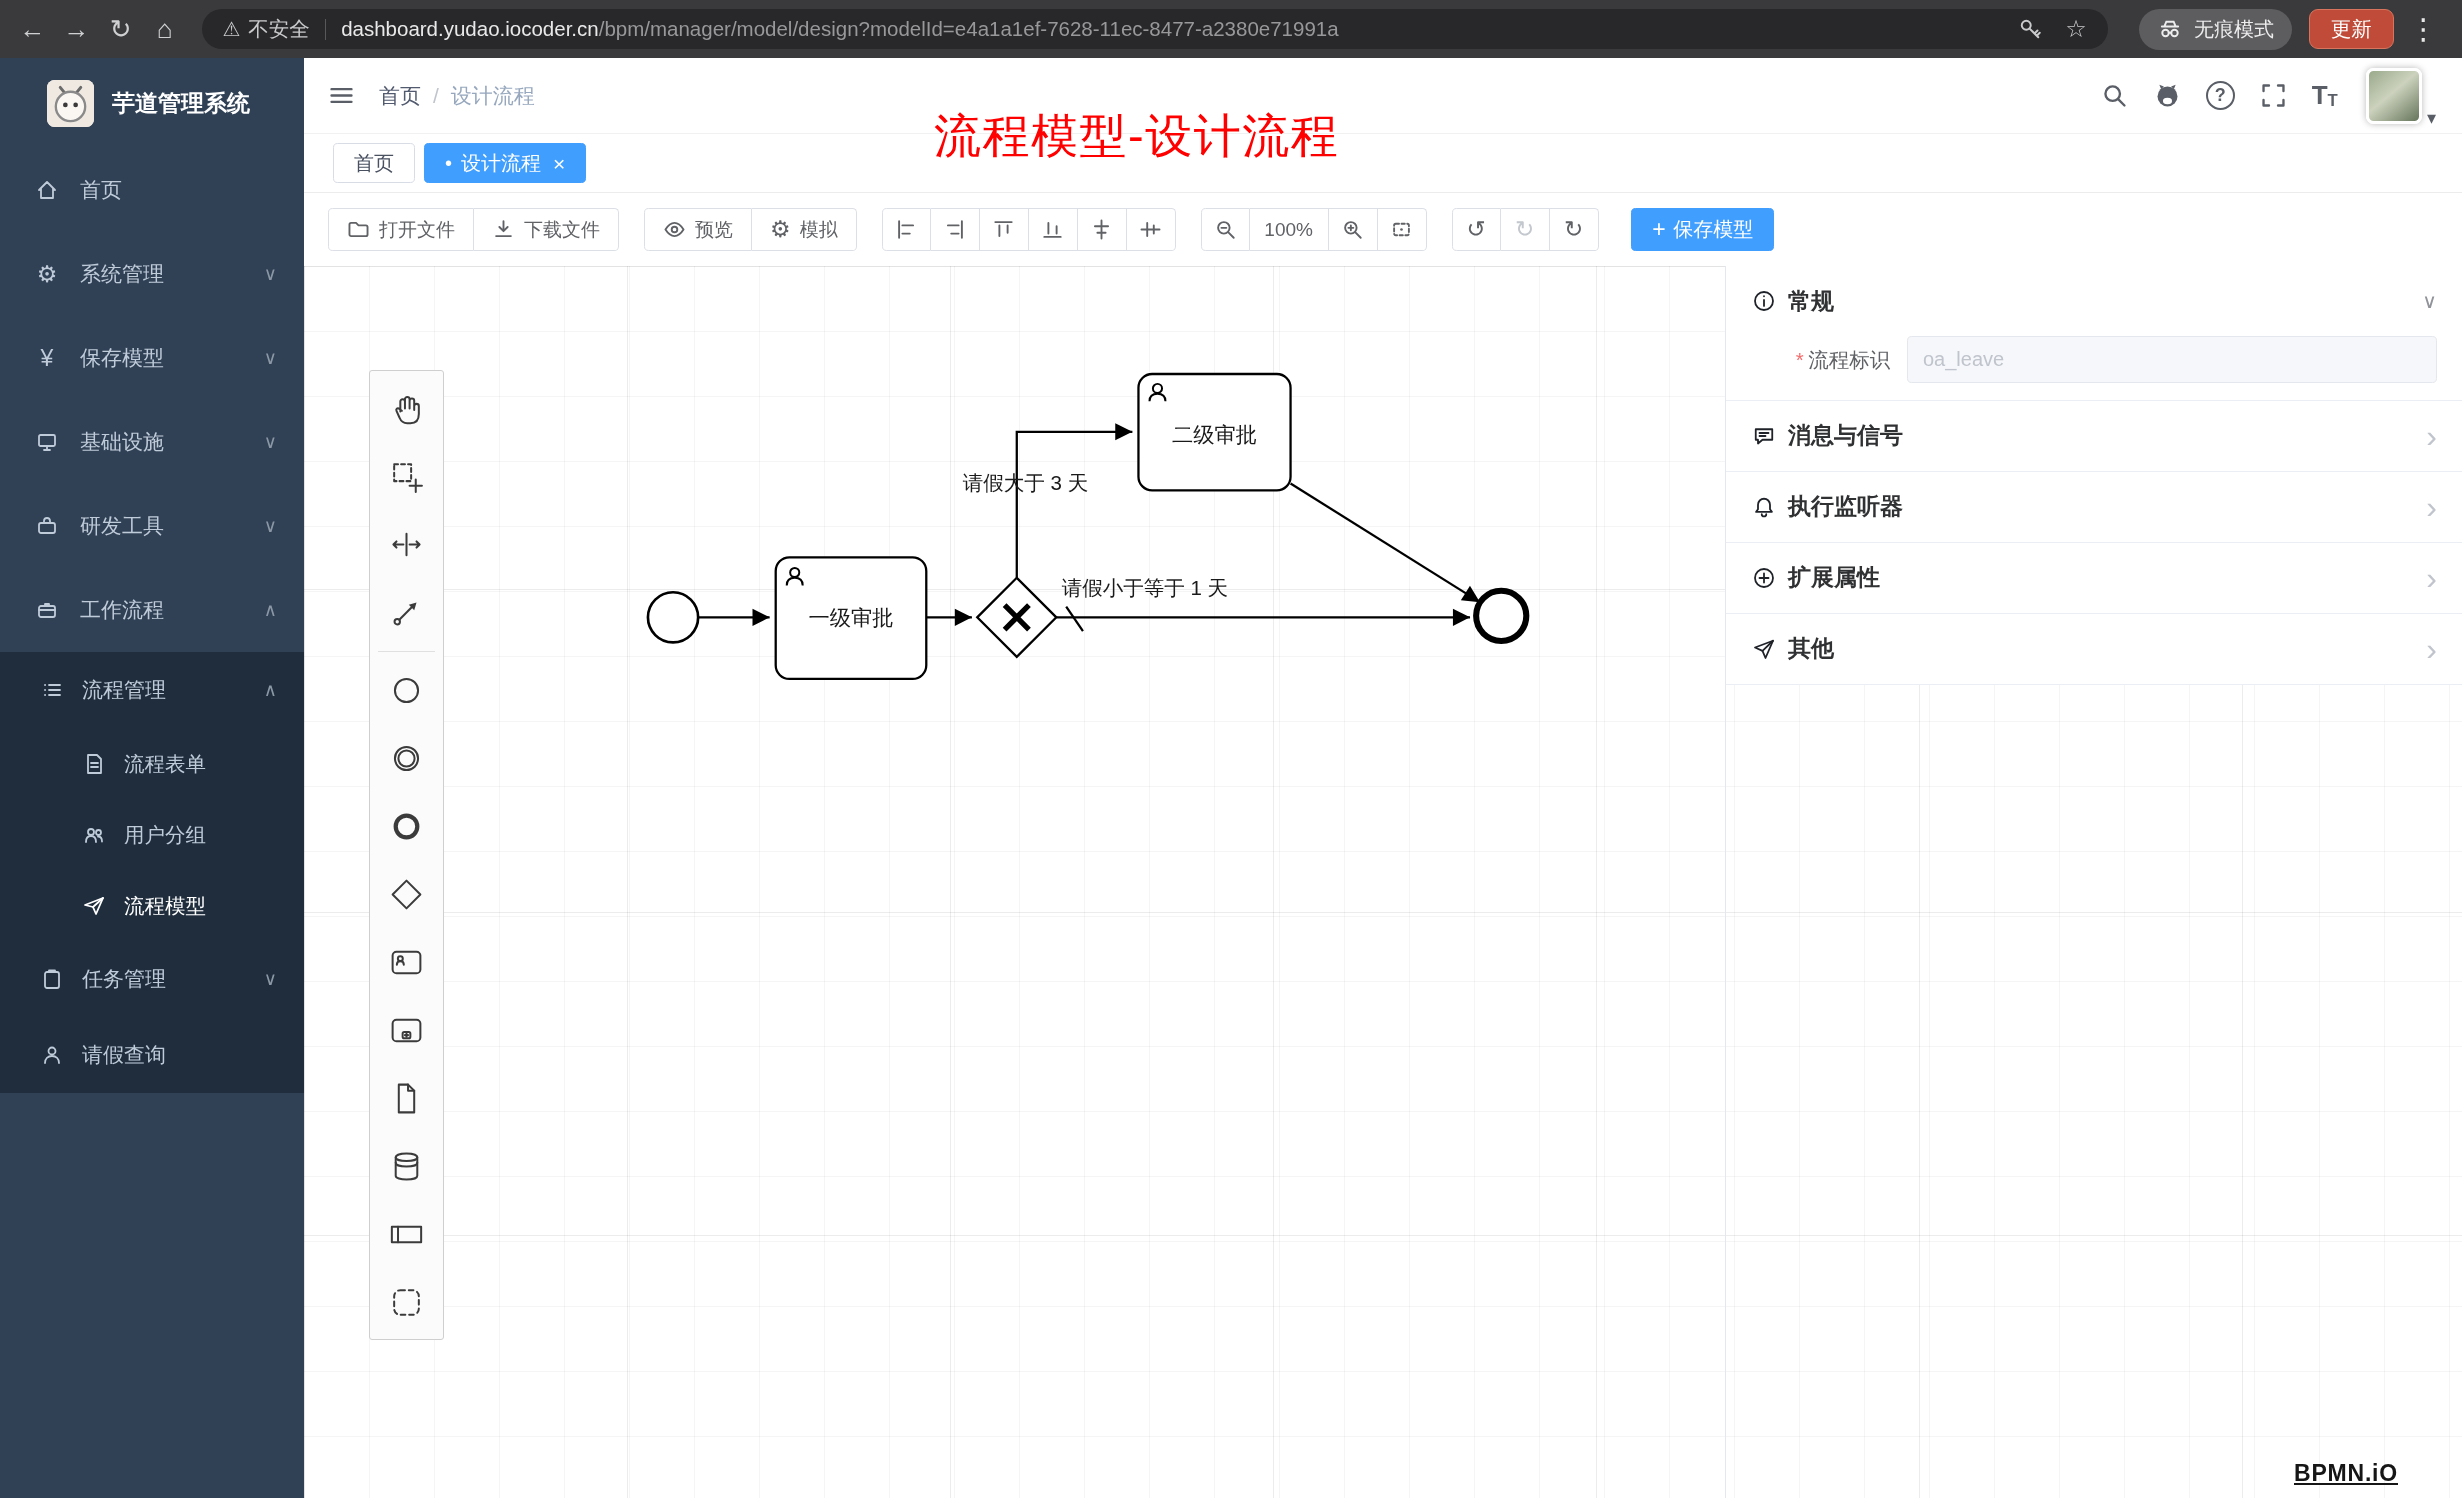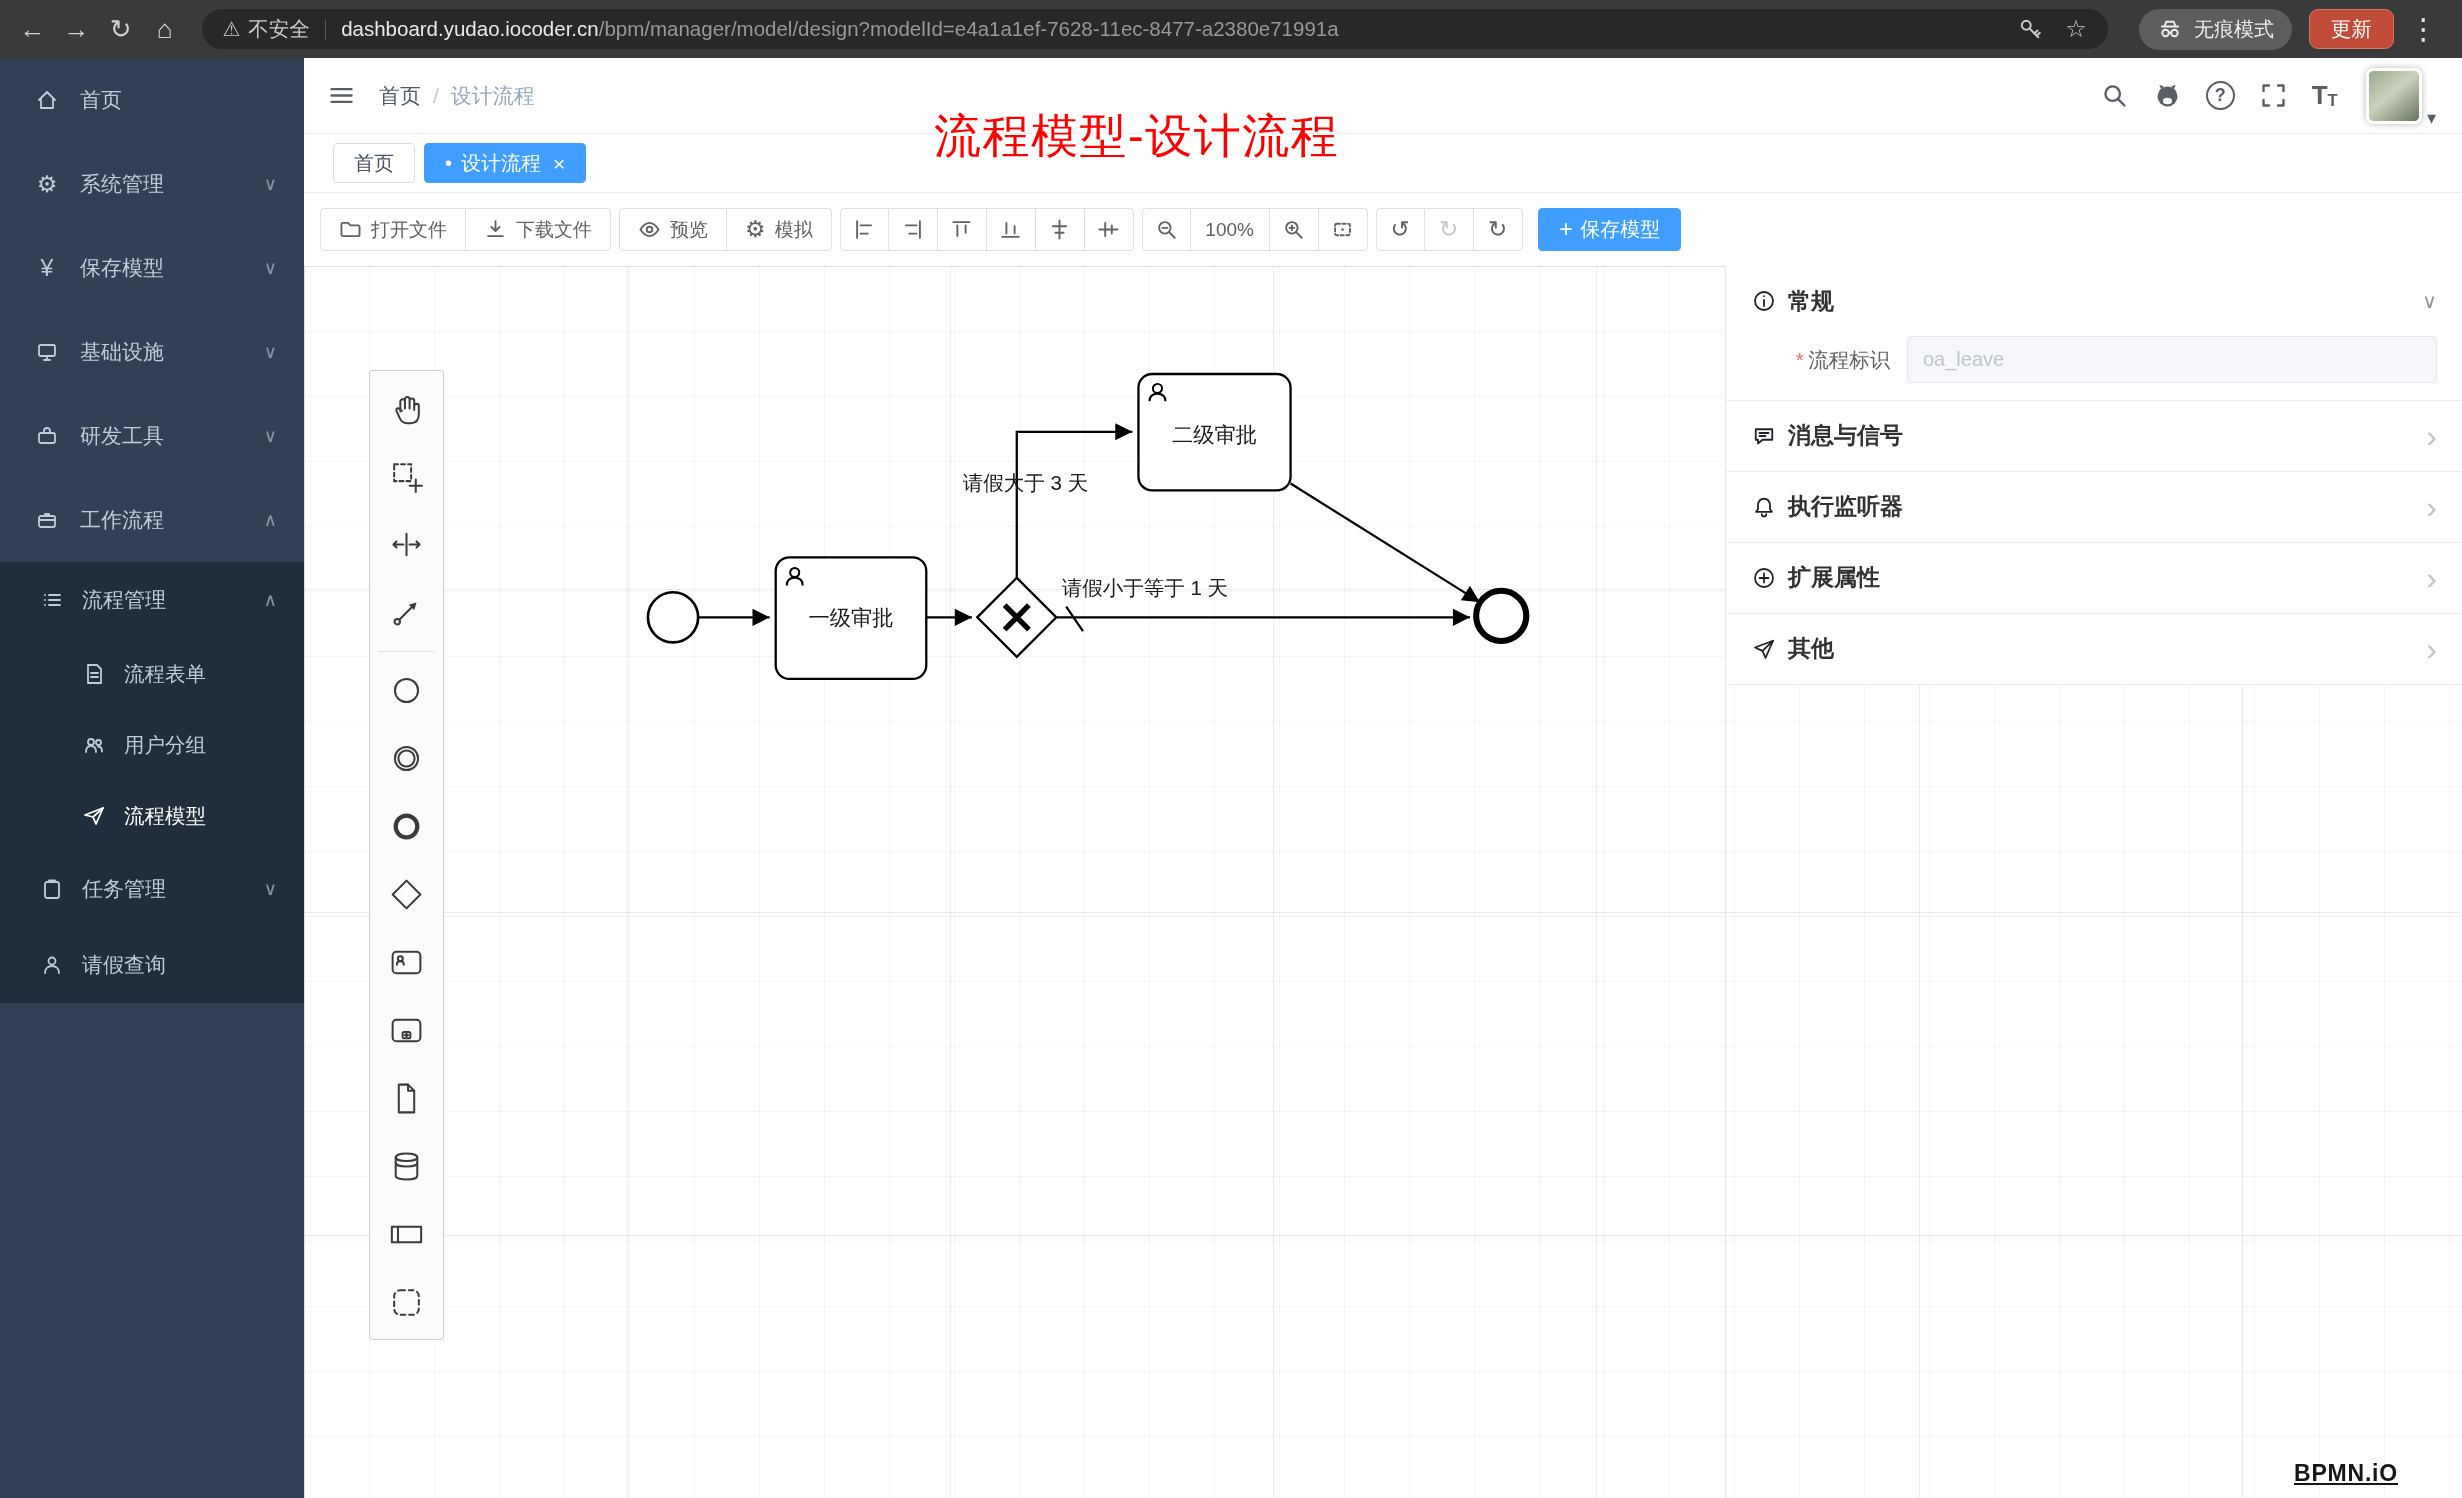--- a/index.html
+++ b/index.html
@@ -85,21 +85,21 @@
 
   
   .tabbar { height:59px; display:flex; align-items:center; padding:0 0 0 29px; gap:9px; border-bottom:0.8px solid #ececec; }
   .tag { height:40px; display:flex; align-items:center; padding:0 20px; border:1.5px solid #d8dce5; border-radius:4.6px;
          background:#fff; color:#495060; font-size:20px; cursor:pointer; gap:9px; }
   .tag.active { background:#409eff; border-color:#409eff; color:#fff; }
   .tag .tdot { font-size:20px; line-height:1; }
   .tag .tclose { font-size:21px; line-height:1; margin-left:3px; }
 
   
-  .toolbar { height:73px; display:flex; align-items:center; padding:0 16px; gap:8px; }
+  .toolbar { height:73px; display:flex; align-items:center; padding:0 24px; gap:25px; }
   .tb-group { display:flex; }
   .btn {
     height:43px; background:#fff; border:1.5px solid #dcdfe6; color:#606266;
     font-size:19px; display:flex; align-items:center; gap:9px; padding:0 18px;
     cursor:pointer; font-family:inherit;
   }
   .tb-group .btn + .btn { border-left:none; }
   .tb-group .btn:first-child { border-radius:4.6px 0 0 4.6px; }
   .tb-group .btn:last-child { border-radius:0 4.6px 4.6px 0; }
   .tb-group .btn:only-child { border-radius:4.6px; }
@@ -204,20 +204,32 @@
     <span>无痕模式</span>
   </span>
 
   <span class="update-btn">更新</span>
   <span class="dots">⋮</span>
 </div>
 
 <div class="app">
 
   <div class="sidebar">
+    <div class="brand">
+      <div class="brand-avatar">
+        <svg viewBox="0 0 32 32" style="width:100%;height:100%">
+          <rect width="32" height="32" fill="#efe9e1"></rect>
+          <path d="M9 5 l4 5 M23 5 l-4 5" stroke="#6b6b6b" stroke-width="2" fill="none" stroke-linecap="round"></path>
+          <circle cx="16" cy="18" r="10" fill="#faf7f2" stroke="#8a8a8a" stroke-width="1.6"></circle>
+          <circle cx="12.5" cy="17" r="1.6" fill="#3a3a3a"></circle>
+          <circle cx="19.5" cy="17" r="1.6" fill="#3a3a3a"></circle>
+        </svg>
+      </div>
+      <span class="brand-name">芋道管理系统</span>
+    </div>
 
     <div class="menu-item">
       <span class="micon">
         <svg viewBox="0 0 24 24">
             <path d="M4 12 L12 4 l8 8 M6 10.5 V20 h12 v-9.5"></path>
           </svg>
       </span>
       <span>首页</span>
     </div>
 

